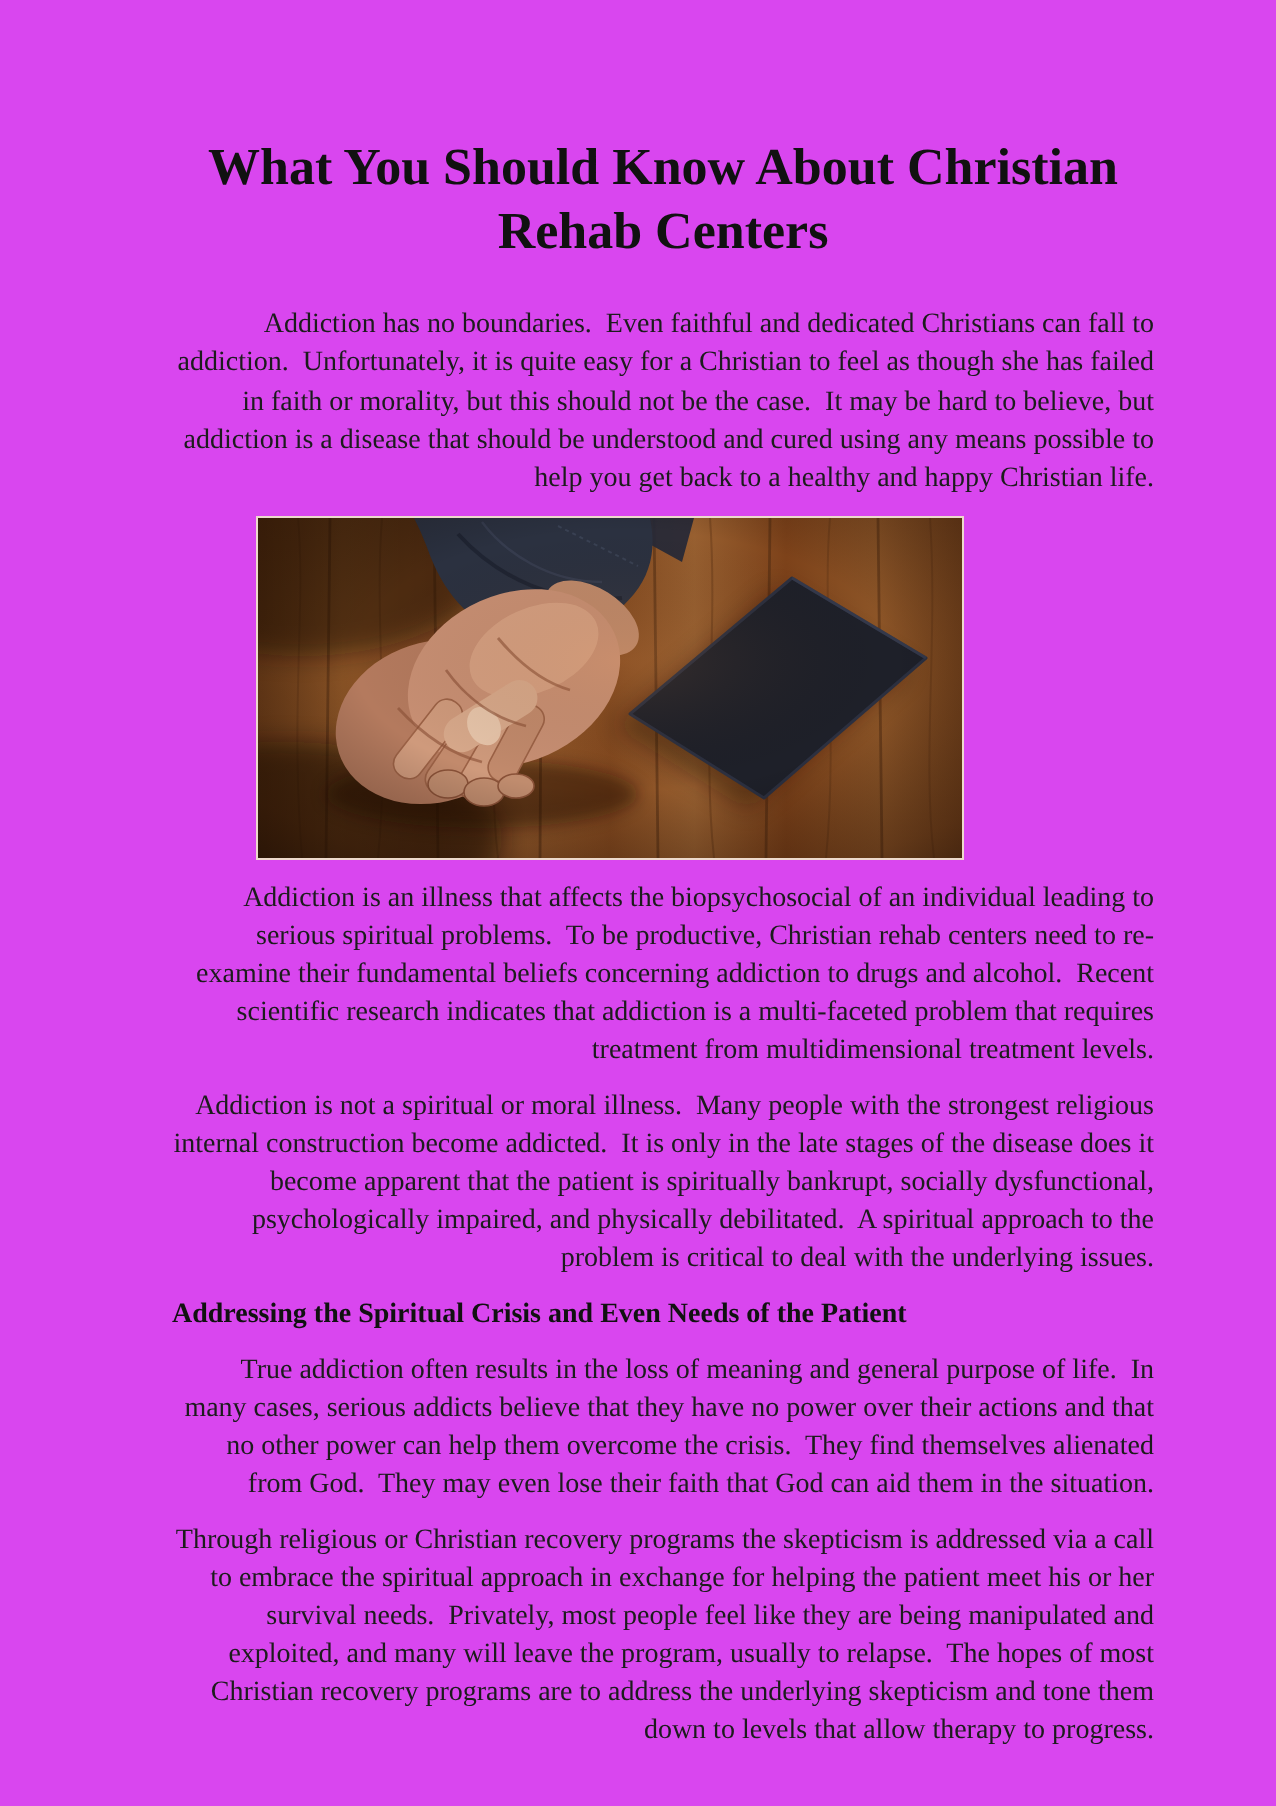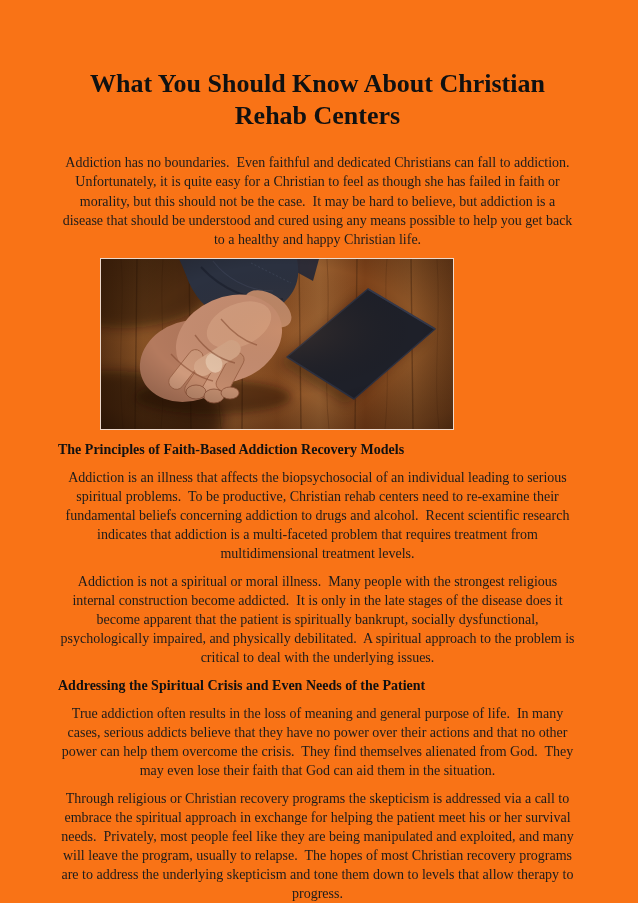--- a/index.html
+++ b/index.html
@@ -1,41 +1,41 @@
 <!DOCTYPE html>
 <html><head>
 <meta charset="utf-8">
 <style>
   html, body { margin: 0; padding: 0; background: #ffffff; }
   .page {
     position: relative;
     width: 638px;
     height: 903px;
     box-sizing: border-box;
-    padding: 68px 61px 0 58px;
-    background: #f97316;
+    padding: 68px 61px 0 86px;
+    background: #d946ef;
     font-family: "Liberation Serif", "DejaVu Serif", serif;
     color: #1c1c1c;
     overflow: hidden;
   }
   .doc-title {
     font-size: 26px;
     line-height: 1.22;
     font-weight: bold;
     text-align: center;
     margin: 0 auto 22px auto;
     max-width: 470px;
     color: #111111;
   }
   .body-par {
     font-size: 14px;
     line-height: 1.36;
     margin: 0 0 9px 0;
     white-space: pre-wrap;
-    text-align: center;
+    text-align: right;
   }
   .section-heading {
     font-size: 14px;
     line-height: 1.36;
     font-weight: bold;
     margin: 4px 0 9px 0;
     color: #111111;
   }
   .photo-figure {
     width: 352px;
@@ -143,21 +143,20 @@
           <ellipse cx="95" cy="133" rx="10" ry="7"></ellipse>
           <ellipse cx="113" cy="137" rx="10" ry="7"></ellipse>
           <ellipse cx="129" cy="134" rx="9" ry="6"></ellipse>
         </g>
       </g>
 
       <rect x="0" y="0" width="352" height="170" fill="url(#vignette)"></rect>
     </svg>
   </figure>
 
-  <h2 class="section-heading">The Principles of Faith-Based Addiction Recovery Models</h2>
   <p class="body-par">Addiction is an illness that affects the biopsychosocial of an individual leading to serious spiritual problems.  To be productive, Christian rehab centers need to re-examine their fundamental beliefs concerning addiction to drugs and alcohol.  Recent scientific research indicates that addiction is a multi-faceted problem that requires treatment from multidimensional treatment levels.</p>
   <p class="body-par">Addiction is not a spiritual or moral illness.  Many people with the strongest religious internal construction become addicted.  It is only in the late stages of the disease does it become apparent that the patient is spiritually bankrupt, socially dysfunctional, psychologically impaired, and physically debilitated.  A spiritual approach to the problem is critical to deal with the underlying issues.</p>
 
   <h2 class="section-heading">Addressing the Spiritual Crisis and Even Needs of the Patient</h2>
   <p class="body-par">True addiction often results in the loss of meaning and general purpose of life.  In many cases, serious addicts believe that they have no power over their actions and that no other power can help them overcome the crisis.  They find themselves alienated from God.  They may even lose their faith that God can aid them in the situation.</p>
   <p class="body-par">Through religious or Christian recovery programs the skepticism is addressed via a call to embrace the spiritual approach in exchange for helping the patient meet his or her survival needs.  Privately, most people feel like they are being manipulated and exploited, and many will leave the program, usually to relapse.  The hopes of most Christian recovery programs are to address the underlying skepticism and tone them down to levels that allow therapy to progress.</p>
 
 </div>
 
 </body></html>

